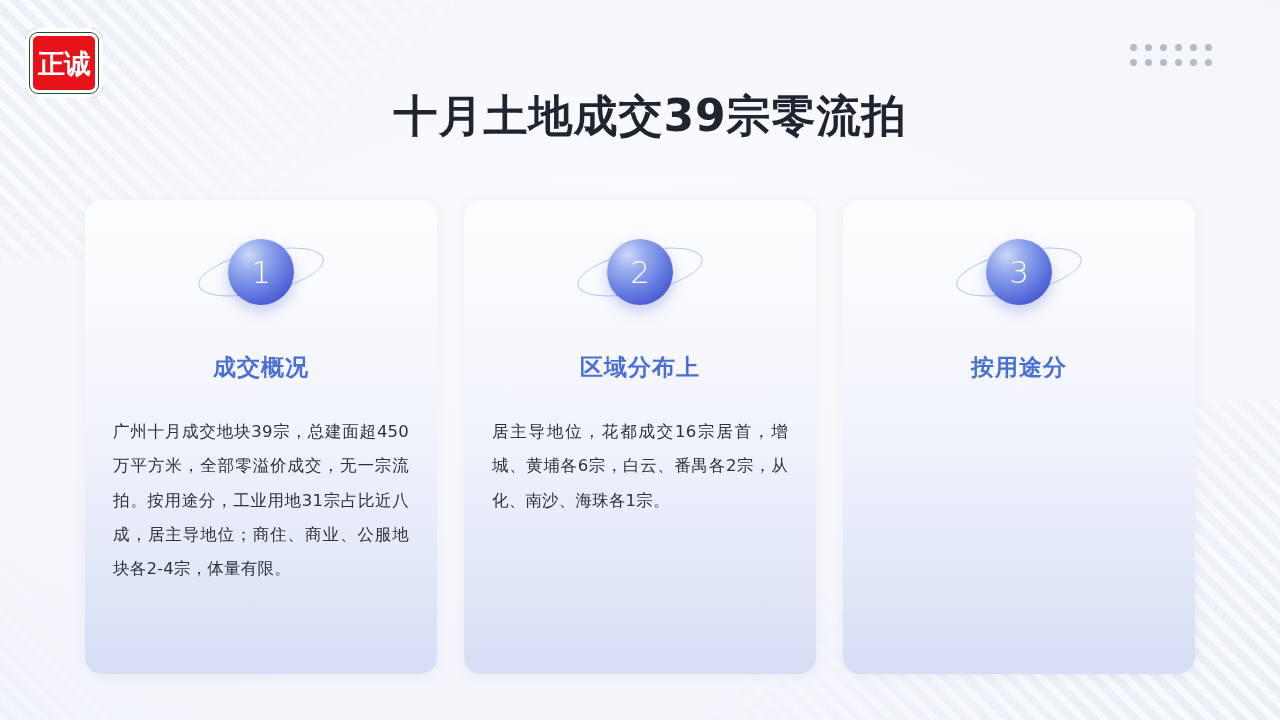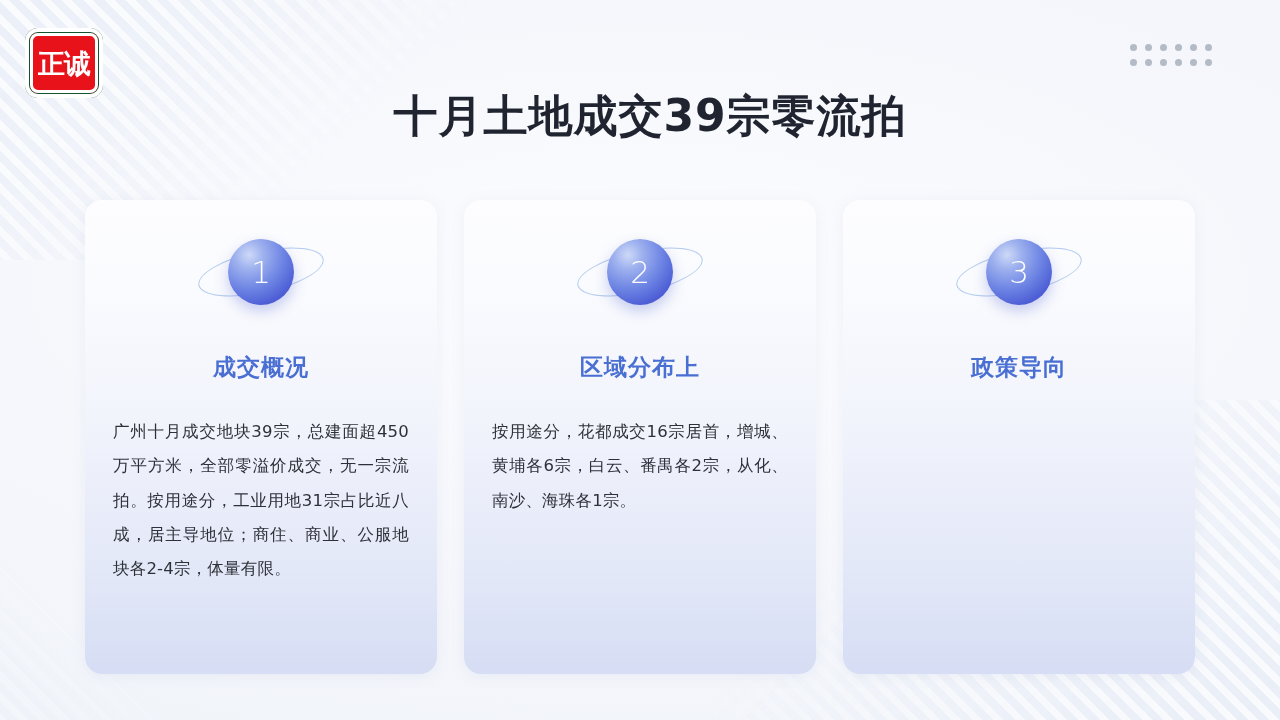--- a/index.html
+++ b/index.html
@@ -216,24 +216,24 @@
       <p class="card-body">广州十月成交地块39宗，总建面超450万平方米，全部零溢价成交，无一宗流拍。按用途分，工业用地31宗占比近八成，居主导地位；商住、商业、公服地块各2-4宗，体量有限。</p>
     </div>
     <div class="card">
       <div class="badge-wrap">
         <div class="orbit"></div>
         <div class="sphere">
           <span class="sphere-num">2</span>
         </div>
       </div>
       <div class="card-title">区域分布上</div>
-      <p class="card-body">按用途分，花都成交16宗居首，增城、黄埔各6宗，白云、番禺各2宗，从化、南沙、海珠各1宗。</p>
+      <p class="card-body">居主导地位，花都成交16宗居首，增城、黄埔各6宗，白云、番禺各2宗，从化、南沙、海珠各1宗。</p>
     </div>
     <div class="card">
       <div class="badge-wrap">
         <div class="orbit"></div>
         <div class="sphere">
           <span class="sphere-num">3</span>
         </div>
       </div>
-      <div class="card-title">政策导向</div>
+      <div class="card-title">按用途分</div>
     </div>
   </div>
 
 </body></html>

